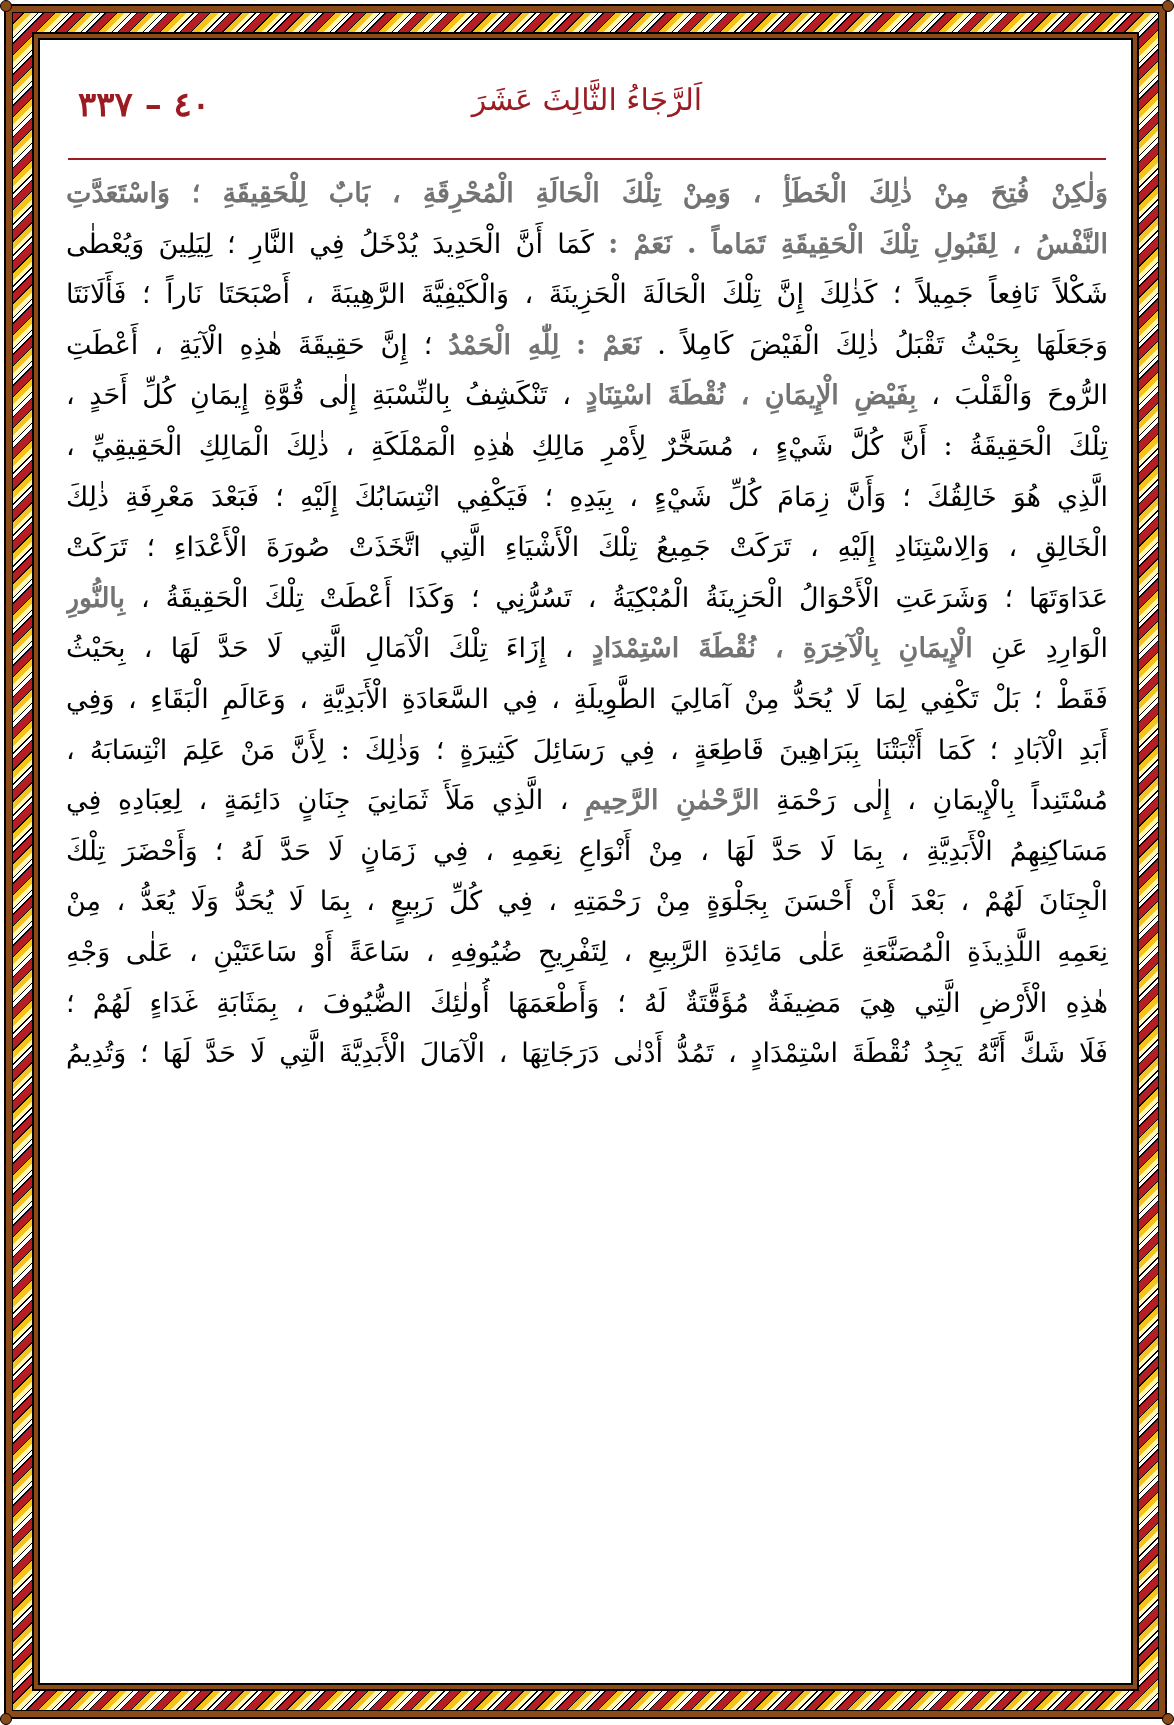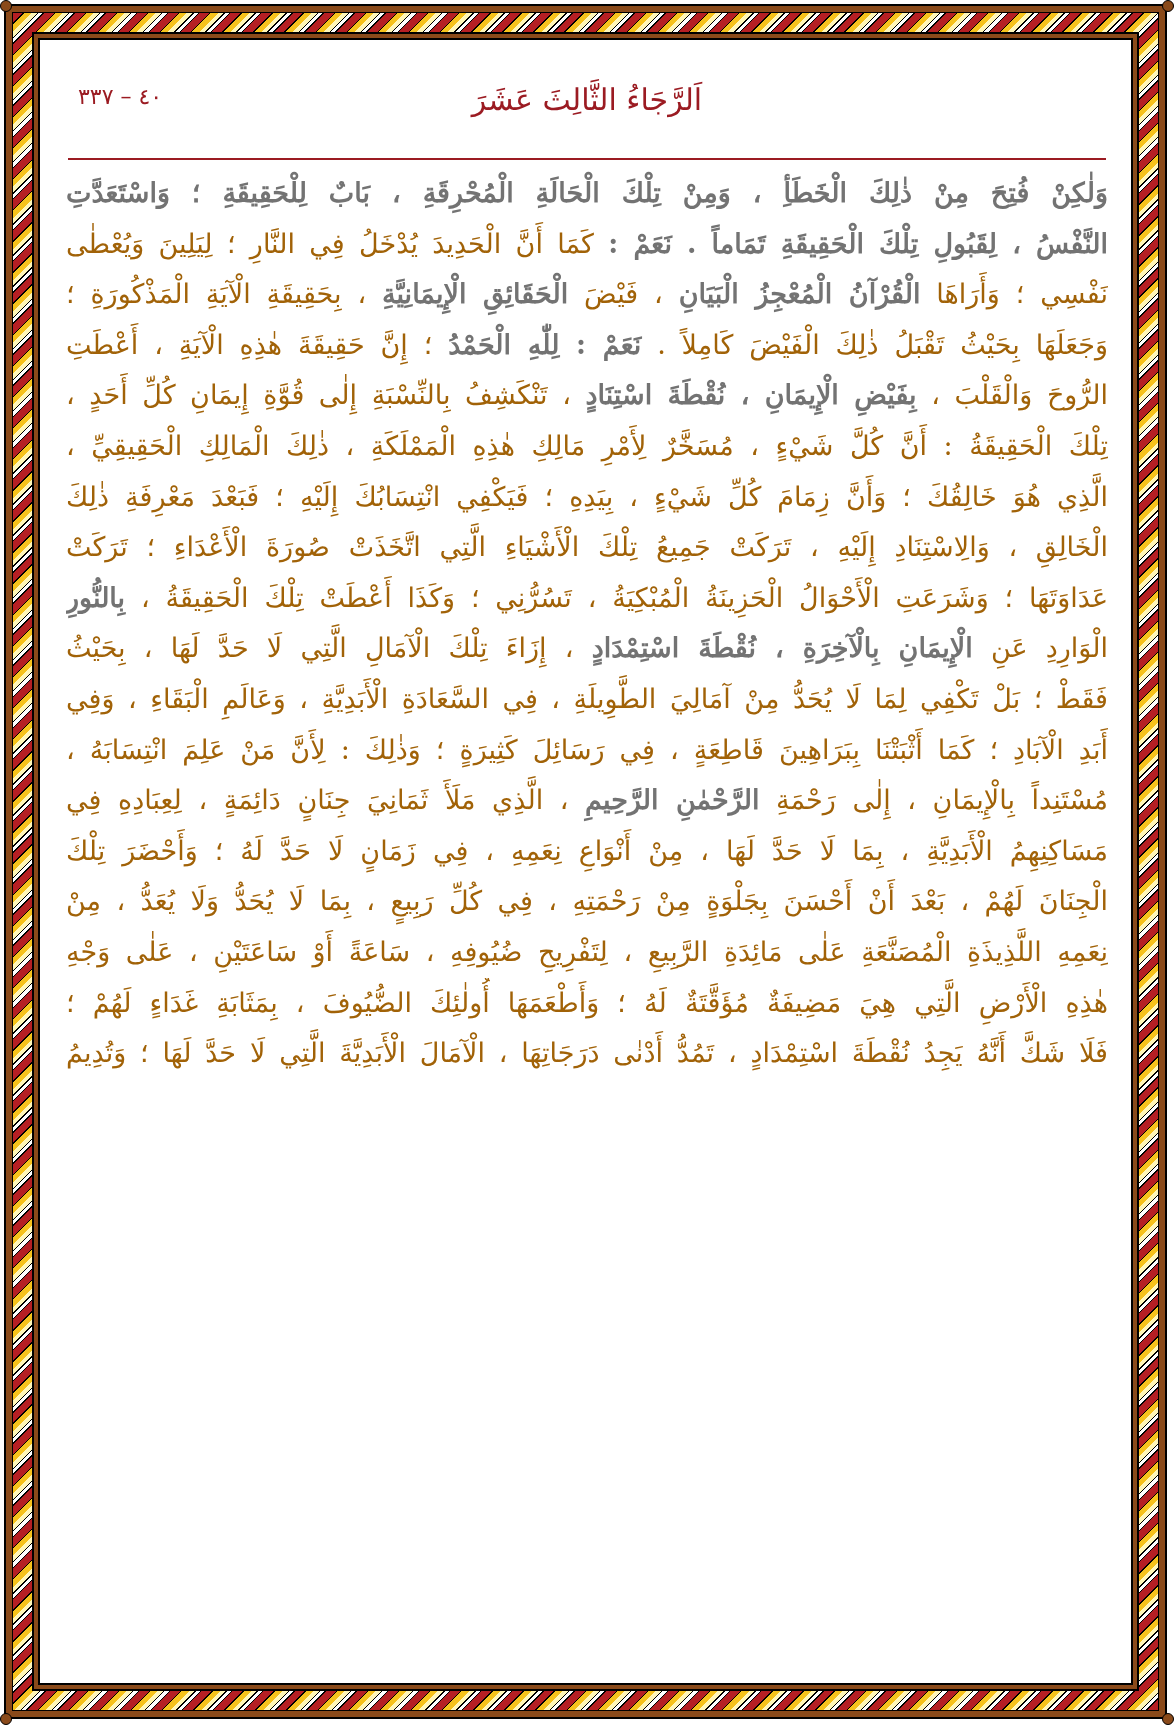--- a/index.html
+++ b/index.html
@@ -50,42 +50,42 @@
     display: flex; flex-direction: row-reverse; align-items: center;
     justify-content: space-between;
     color: #9b1b22;
   }
   .header-title {
     position: absolute; left: 0; right: 0; text-align: center;
     font-size: 30px; direction: rtl; top: 0;
   }
   .header-page {
     position: absolute; left: 10px; top: 2px;
-    font-size: 22px; direction: rtl; letter-spacing: 2px; font-weight: normal;
+    font-size: 34px; direction: rtl; letter-spacing: 2px; font-weight: bold;
   }
   .header-rule {
     position: absolute; left: 68px; right: 68px; top: 158px; height: 2px;
     background: #9b1b22;
   }
 
   
   .body-text {
     position: absolute; left: 66px; right: 66px; top: 168px;
     direction: rtl;
   }
   .line {
     height: 50.6px; line-height: 50.6px;
     font-size: 27px;
     text-align: justify; text-align-last: justify;
     white-space: nowrap; overflow: hidden;
     color: #111;
   }
   .line span { white-space: pre; }
   .red { color: #737373; font-weight: bold; }
-  .black { color: #a16207; }
+  .black { color: #000000; }
 </style>
 </head>
 <body>
 
 <div class="frame-outer">
   <div class="frame-braid"></div>
   <div class="frame-inner-line"></div>
   <div class="page"></div>
 </div>
 <div class="corner" style="left:0;top:0;"></div>
@@ -95,21 +95,21 @@
 
 <div class="header">
   <div class="header-title">اَلرَّجَاءُ الثَّالِثَ عَشَرَ</div>
   <div class="header-page">٤٠ – ٣٣٧</div>
 </div>
 <div class="header-rule"></div>
 
 <div class="body-text" id="body-text">
     <div class="line"><span class="red">وَلٰكِنْ فُتِحَ مِنْ ذٰلِكَ الْخَطَأِ ، وَمِنْ تِلْكَ الْحَالَةِ الْمُحْرِقَةِ ، بَابٌ لِلْحَقِيقَةِ ؛ وَاسْتَعَدَّتِ</span></div>
     <div class="line"><span class="red">النَّفْسُ ، لِقَبُولِ تِلْكَ الْحَقِيقَةِ تَمَاماً . نَعَمْ :</span><span class="black"> كَمَا أَنَّ الْحَدِيدَ يُدْخَلُ فِي النَّارِ ؛ لِيَلِينَ وَيُعْطٰى</span></div>
-    <div class="line"><span class="black">نَفْسِي ؛ وَأَرَاهَا </span><span class="red">الْقُرْآنُ الْمُعْجِزُ الْبَيَانِ</span><span class="black"> ، فَيْضَ </span><span class="red">الْحَقَائِقِ الْإِيمَانِيَّةِ</span><span class="black"> ، بِحَقِيقَةِ الْآيَةِ الْمَذْكُورَةِ ؛</span></div>
+    <div class="line"><span class="black">شَكْلاً نَافِعاً جَمِيلاً ؛ كَذٰلِكَ إِنَّ تِلْكَ الْحَالَةَ الْحَزِينَةَ ، وَالْكَيْفِيَّةَ الرَّهِيبَةَ ، أَصْبَحَتَا نَاراً ؛ فَأَلَانَتَا</span></div>
     <div class="line"><span class="black">وَجَعَلَهَا بِحَيْثُ تَقْبَلُ ذٰلِكَ الْفَيْضَ كَامِلاً . </span><span class="red">نَعَمْ : لِلّٰهِ الْحَمْدُ</span><span class="black"> ؛ إِنَّ حَقِيقَةَ هٰذِهِ الْآيَةِ ، أَعْطَتِ</span></div>
     <div class="line"><span class="black">الرُّوحَ وَالْقَلْبَ ، </span><span class="red">بِفَيْضِ الْإِيمَانِ ، نُقْطَةَ اسْتِنَادٍ</span><span class="black"> ، تَنْكَشِفُ بِالنِّسْبَةِ إِلٰى قُوَّةِ إِيمَانِ كُلِّ أَحَدٍ ،</span></div>
     <div class="line"><span class="black">تِلْكَ الْحَقِيقَةُ : أَنَّ كُلَّ شَيْءٍ ، مُسَخَّرٌ لِأَمْرِ مَالِكِ هٰذِهِ الْمَمْلَكَةِ ، ذٰلِكَ الْمَالِكِ الْحَقِيقِيِّ ،</span></div>
     <div class="line"><span class="black">الَّذِي هُوَ خَالِقُكَ ؛ وَأَنَّ زِمَامَ كُلِّ شَيْءٍ ، بِيَدِهِ ؛ فَيَكْفِي انْتِسَابُكَ إِلَيْهِ ؛ فَبَعْدَ مَعْرِفَةِ ذٰلِكَ</span></div>
     <div class="line"><span class="black">الْخَالِقِ ، وَالِاسْتِنَادِ إِلَيْهِ ، تَرَكَتْ جَمِيعُ تِلْكَ الْأَشْيَاءِ الَّتِي اتَّخَذَتْ صُورَةَ الْأَعْدَاءِ ؛ تَرَكَتْ</span></div>
     <div class="line"><span class="black">عَدَاوَتَهَا ؛ وَشَرَعَتِ الْأَحْوَالُ الْحَزِينَةُ الْمُبْكِيَةُ ، تَسُرُّنِي ؛ وَكَذَا أَعْطَتْ تِلْكَ الْحَقِيقَةُ ، </span><span class="red">بِالنُّورِ</span></div>
     <div class="line"><span class="black">الْوَارِدِ عَنِ </span><span class="red">الْإِيمَانِ بِالْآخِرَةِ ، نُقْطَةَ اسْتِمْدَادٍ</span><span class="black"> ، إِزَاءَ تِلْكَ الْآمَالِ الَّتِي لَا حَدَّ لَهَا ، بِحَيْثُ</span></div>
     <div class="line"><span class="black">فَقَطْ ؛ بَلْ تَكْفِي لِمَا لَا يُحَدُّ مِنْ آمَالِيَ الطَّوِيلَةِ ، فِي السَّعَادَةِ الْأَبَدِيَّةِ ، وَعَالَمِ الْبَقَاءِ ، وَفِي</span></div>
     <div class="line"><span class="black">أَبَدِ الْآبَادِ ؛ كَمَا أَثْبَتْنَا بِبَرَاهِينَ قَاطِعَةٍ ، فِي رَسَائِلَ كَثِيرَةٍ ؛ وَذٰلِكَ : لِأَنَّ مَنْ عَلِمَ انْتِسَابَهُ ،</span></div>
     <div class="line"><span class="black">مُسْتَنِداً بِالْإِيمَانِ ، إِلٰى رَحْمَةِ </span><span class="red">الرَّحْمٰنِ الرَّحِيمِ</span><span class="black"> ، الَّذِي مَلَأَ ثَمَانِيَ جِنَانٍ دَائِمَةٍ ، لِعِبَادِهِ فِي</span></div>

